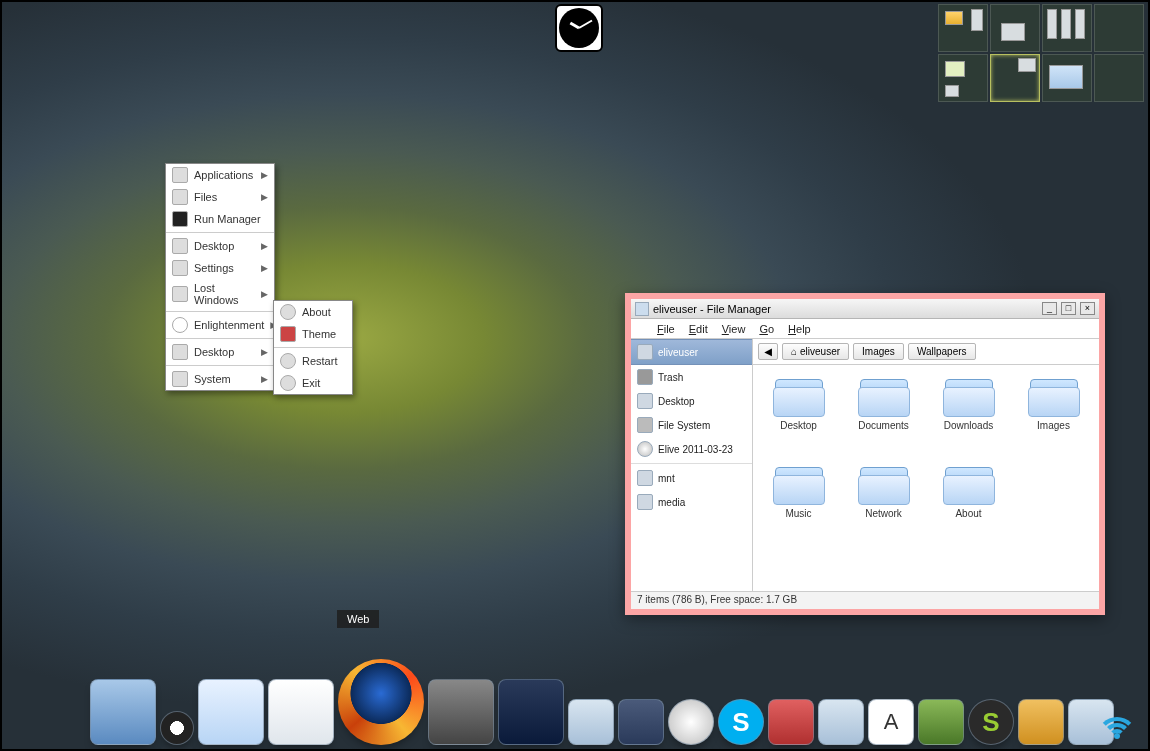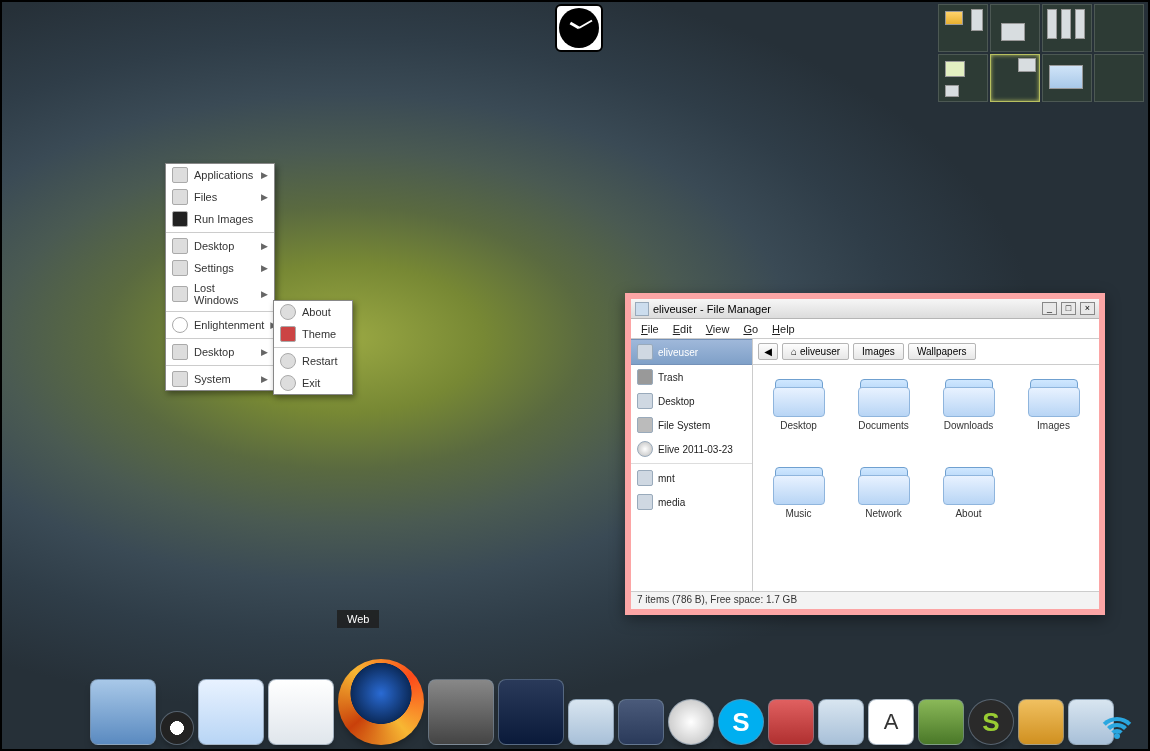--- a/index.html
+++ b/index.html
@@ -27,21 +27,21 @@
 .ctx-label { flex:1; }
 .ctx-arrow { font-size:9px; color:#666; }
 #ctx-main { left:165px; top:163px; width:110px; }
 #ctx-sub  { left:273px; top:300px; width:80px; }
 
 
 .fm { position:absolute; left:625px; top:293px; width:480px; height:322px; background:#fff; border:6px solid #fca5a5; box-shadow:0 4px 14px rgba(0,0,0,.4); display:flex; flex-direction:column; font-size:11px; }
 .fm-title { height:20px; background:linear-gradient(#f6f6f6,#dcdcdc); border-bottom:1px solid #b5b5b5; display:flex; align-items:center; padding:0 4px; gap:4px; }
 .fm-title .spacer { flex:1; }
 .fm-title .tbtn { width:15px; height:13px; background:#e8e8e8; border:1px solid #888; font-size:9px; text-align:center; line-height:11px; cursor:default; }
-.fm-menu { height:20px; display:flex; align-items:center; gap:14px; padding:0 10px; border-bottom:1px solid #ccc; color:#222; }
+.fm-menu { height:20px; display:flex; align-items:center; gap:14px; padding:0 26px; border-bottom:1px solid #ccc; color:#222; }
 .fm-menu span u { text-decoration:underline; }
 .fm-body { flex:1; display:flex; overflow:hidden; }
 .fm-side { width:122px; border-right:1px solid #ccc; background:#fff; }
 .side-row { display:flex; align-items:center; gap:5px; padding:4px 6px; cursor:default; font-size:10px; color:#222; }
 .side-row.sel { background:linear-gradient(#9fb8da,#7fa0c8); color:#fff; border-top:1px solid #7491b8; border-bottom:1px solid #7491b8; }
 .side-sep { height:1px; background:#ddd; margin:2px 0; }
 .side-icn { width:16px; height:16px; background:#cfd8e2; border:1px solid #9ab; border-radius:2px; }
 .fm-main { flex:1; display:flex; flex-direction:column; }
 .fm-toolbar { height:26px; display:flex; align-items:center; gap:4px; padding:3px 5px; border-bottom:1px solid #ccc; }
 .crumb { padding:2px 8px; border:1px solid #b5b5b5; background:linear-gradient(#fdfdfd,#e7e7e7); border-radius:2px; font-size:10px; display:flex; align-items:center; gap:3px; cursor:default; }
@@ -115,21 +115,21 @@
       <span class="ctx-label">Applications</span>
       <span class="ctx-arrow">▶</span>
     </div>
   <div class="ctx-row">
       <div class="ctx-icon"></div>
       <span class="ctx-label">Files</span>
       <span class="ctx-arrow">▶</span>
     </div>
   <div class="ctx-row">
       <div class="ctx-icon" style="background:#222"></div>
-      <span class="ctx-label">Run Images</span>
+      <span class="ctx-label">Run Manager</span>
     </div>
   <div class="ctx-sep"></div>
   <div class="ctx-row">
       <div class="ctx-icon"></div>
       <span class="ctx-label">Desktop</span>
       <span class="ctx-arrow">▶</span>
     </div>
   <div class="ctx-row">
       <div class="ctx-icon"></div>
       <span class="ctx-label">Settings</span>

